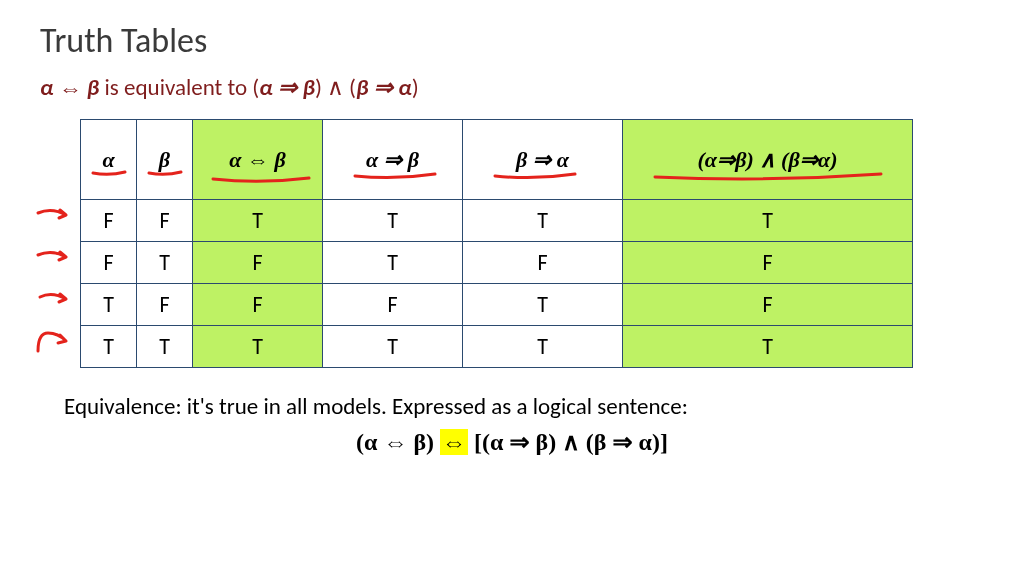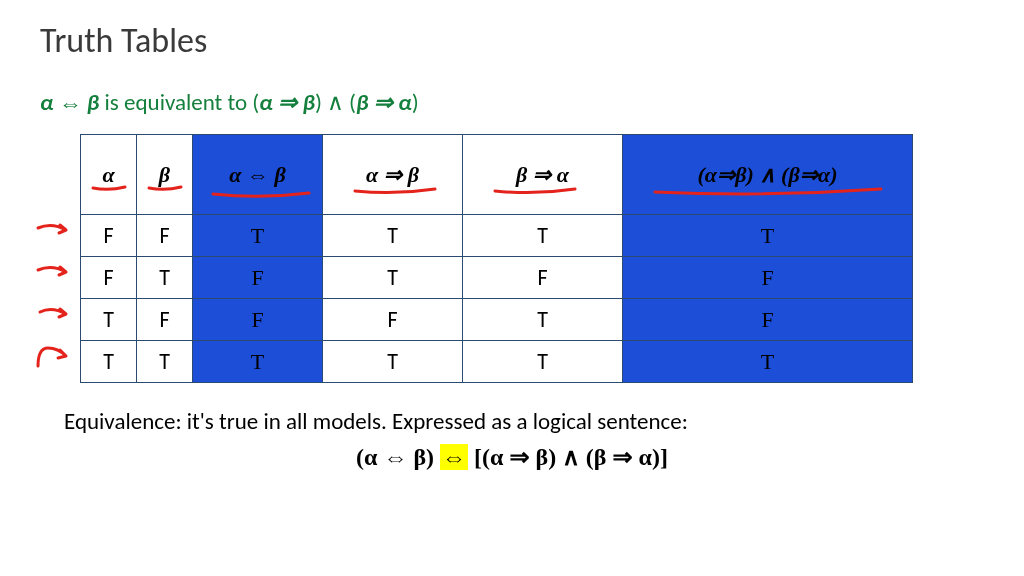--- a/index.html
+++ b/index.html
@@ -3,22 +3,22 @@
 <meta charset="utf-8">
 <style>
   * { box-sizing: border-box; margin: 0; padding: 0; }
   body {
     width: 1024px; height: 576px;
     font-family: "Segoe UI", Calibri, Arial, sans-serif;
     background: #fff; color: #000;
     padding: 20px 40px 0 40px;
     position: relative;
   }
-  .title { font-size: 34px; font-weight: 400; color: #3a3a3a; margin-bottom: 27px; }
-  .subtitle { font-size: 23px; color: #15803d; margin-bottom: 18px; }
+  .title { font-size: 34px; font-weight: 400; color: #3a3a3a; margin-bottom: 12px; }
+  .subtitle { font-size: 23px; color: #7f1d1d; margin-bottom: 18px; }
   .subtitle .bold { font-weight: 700; font-style: italic; }
 
   .table-wrap { position: relative; margin-left: 40px; }
   table {
     border-collapse: collapse;
     border: 1.5px solid #2b4a6f;
   }
   th, td {
     border: 1px solid #2b4a6f;
     text-align: center;
@@ -28,21 +28,21 @@
     font-weight: 400;
   }
   th { height: 80px; font-weight: 700; font-style: italic; font-family: "Cambria Math", "Times New Roman", serif; padding: 0 6px; position: relative; }
   td { height: 42px; }
   .c0 { width: 56px; }
   .c1 { width: 56px; }
   .c2 { width: 130px; }
   .c3 { width: 140px; margin-left: 26px; }
   .c4 { width: 160px; }
   .c5 { width: 290px; }
-  .hl { background: #1d4ed8; font-family: Liberation Serif, serif; }
+  .hl { background: #bef264; }
 
   .footer { margin-top: 24px; font-size: 23px; margin-left: 24px; }
   .formula { text-align: center; font-size: 24px; font-family: "Cambria Math","Times New Roman",serif; margin-top: 8px; }
   .formula .bold { font-weight: 700; }
   .formula .hi { background: #ffff00; padding: 0 2px; }
 
   
   .ann { position: absolute; pointer-events: none; }
   .underline { stroke: #e4231c; stroke-width: 3; fill: none; stroke-linecap: round; }
   .arrow { stroke: #e4231c; stroke-width: 3; fill: none; stroke-linecap: round; }

